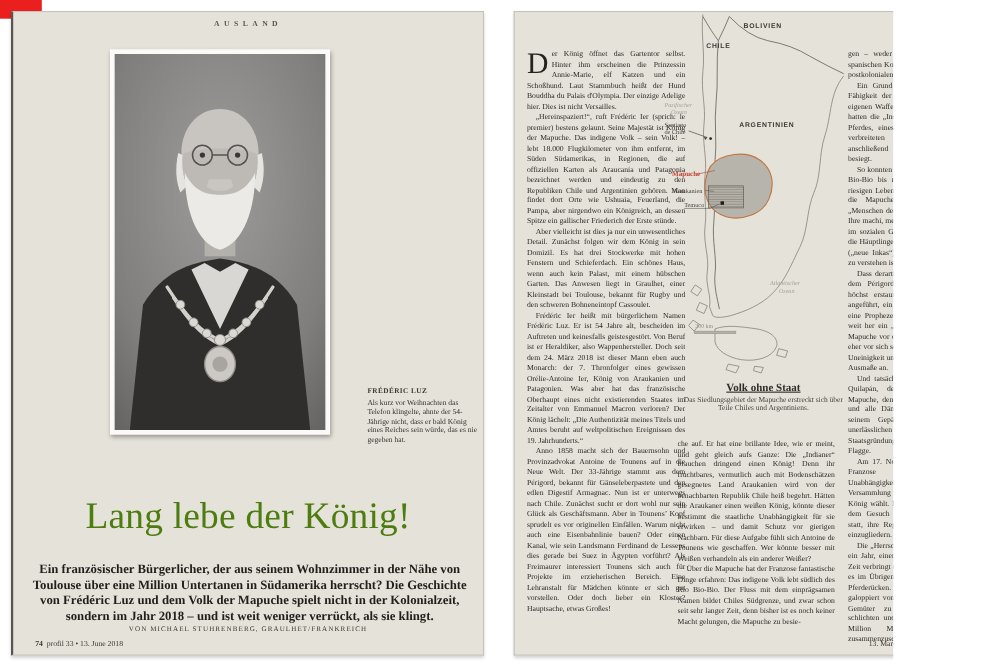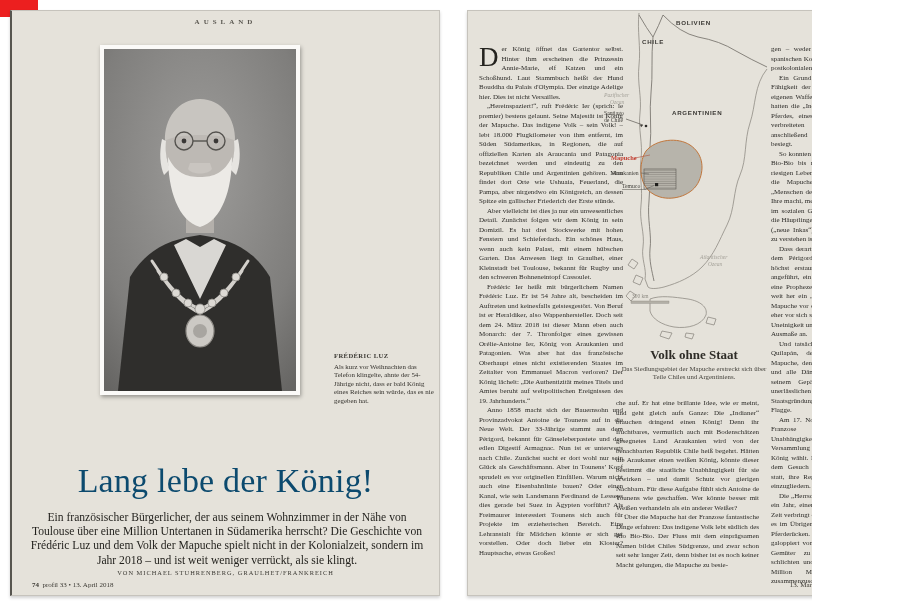--- a/index.html
+++ b/index.html
@@ -14,45 +14,45 @@
 
   
   .kicker{position:absolute;left:0;right:0;top:7px;text-align:center;
           font-family:"Liberation Serif",serif;font-size:7px;letter-spacing:4px;
           color:#5a5750;font-weight:bold;}
   .photo-frame{position:absolute;left:88px;top:34px;width:200px;height:350px;background:#fbfaf8;
                padding:0;box-shadow:1px 2px 4px rgba(0,0,0,.35);border:4px solid #fbfaf8;box-sizing:border-box;}
   .photo-frame svg{display:block;width:100%;height:100%;}
   .photo-caption{position:absolute;left:322px;top:341px;width:104px;font-size:6.9px;line-height:8.6px;color:#33312c;}
   .photo-caption .cap-title{font-size:6.6px;letter-spacing:.4px;font-weight:bold;color:#3c3a34;margin-bottom:2px;}
-  .headline{position:absolute;left:0;right:0;top:451px;text-align:center;
-            font-size:34px;font-weight:500;color:#0c4a6e;letter-spacing:.2px;}
+  .headline{position:absolute;left:0;right:0;top:440px;text-align:center;
+            font-size:34px;font-weight:500;color:#4d7c0f;letter-spacing:.2px;}
   .standfirst{position:absolute;left:14px;top:500px;width:402px;text-align:center;
-              font-size:11.6px;line-height:14.2px;font-weight:normal;color:#201f1b;}
+              font-size:11.6px;line-height:14.2px;font-weight:bold;color:#201f1b;}
   .byline{position:absolute;left:0;right:0;top:558px;text-align:center;
           font-size:6.4px;letter-spacing:1px;color:#3a3832;}
   .folio{position:absolute;bottom:6px;font-size:7px;color:#3a3832;}
   .folio .pn{font-weight:bold;}
   .folio.fl{left:20px;}
   .folio.fr{right:20px;text-align:right;}
 
   
   .col{position:absolute;text-align:justify;font-size:7px;line-height:9.5px;color:#2b2a27;overflow:hidden;}
   .col p{margin:0;}
   .col p.ind{text-indent:8px;}
   #col1{left:11px;top:34px;width:144px;height:540px;}
   #col2{left:148px;top:388px;width:143px;height:186px;}
   #col3{left:303px;top:34px;width:142px;height:540px;}
   .dropcap{float:left;font-size:27px;line-height:22px;padding-right:3px;padding-top:1px;
            font-weight:500;color:#24231f;}
 
   
   .map-wrap{position:absolute;left:133px;top:2px;width:167px;height:332px;}
   .map-caption{position:absolute;left:150px;top:336px;width:152px;text-align:center;}
-  .map-caption .mc-title{font-size:13px;font-weight:bold;color:#2e2c27;margin-bottom:2px;}
+  .map-caption .mc-title{font-size:10px;font-weight:bold;color:#2e2c27;margin-bottom:2px;text-decoration:underline;}
   .map-caption .mc-body{font-size:6.8px;line-height:8.4px;color:#45433d;}
   .t-country{font-family:"Liberation Sans",sans-serif;font-size:6.2px;font-weight:bold;
              letter-spacing:.7px;fill:#3b3935;}
   .t-ocean{font-family:"Liberation Serif",serif;font-style:italic;font-size:5.6px;fill:#a5a29a;}
   .t-place{font-family:"Liberation Serif",serif;font-size:5.7px;fill:#44423d;}
   .t-mapuche{font-family:"Liberation Serif",serif;font-size:6.4px;font-weight:bold;fill:#c23b2e;}
   .t-scale{font-family:"Liberation Serif",serif;font-size:5.4px;fill:#8f8c84;}
 </style>
 </head>
 <body>
@@ -116,21 +116,21 @@
       <div class="cap-title">FRÉDÉRIC LUZ</div>
       <div>Als kurz vor Weihnachten das Telefon klingelte, ahnte der 54-Jährige nicht, dass er bald König eines Reiches sein würde, das es nie gegeben hat.</div>
     </div>
 
     <div class="headline">Lang lebe der König!</div>
     <div class="standfirst">Ein französischer Bürgerlicher, der aus seinem Wohnzimmer in der Nähe von Toulouse über eine Million Untertanen in Südamerika herrscht? Die Geschichte von Frédéric Luz und dem Volk der Mapuche spielt nicht in der Kolonialzeit, sondern im Jahr 2018 – und ist weit weniger verrückt, als sie klingt.</div>
     <div class="byline">VON MICHAEL STUHRENBERG, GRAULHET/FRANKREICH</div>
 
     <div class="folio fl">
       <span class="pn">74</span>
-      &nbsp;<span>profil 33 • 13. April 2018</span>
+      &nbsp;<span>profil 33 • 13. June 2018</span>
     </div>
   </div>
 
   <div class="page right">
 
     <div class="col" id="col1">
       <p><span class="dropcap">D</span><span>er König öffnet das Gartentor selbst. Hinter ihm erscheinen die Prinzessin Annie-Marie, elf Katzen und ein Schoßhund. Laut Stammbuch heißt der Hund Bouddha du Palais d'Olympia. Der einzige Adelige hier. Dies ist nicht Versailles.</span></p>
       <p class="ind">„Hereinspaziert!“, ruft Frédéric Ier (sprich: le premier) bestens gelaunt. Seine Majestät ist König der Mapuche. Das indigene Volk – sein Volk! – lebt 18.000 Flugkilometer von ihm entfernt, im Süden Südamerikas, in Regionen, die auf offiziellen Karten als Araucanía und Patagonia bezeichnet werden und eindeutig zu den Republiken Chile und Argentinien gehören. Man findet dort Orte wie Ushuaia, Feuerland, die Pampa, aber nirgendwo ein Königreich, an dessen Spitze ein gallischer Friederich der Erste stünde.</p>
       <p class="ind">Aber vielleicht ist dies ja nur ein unwesentliches Detail. Zunächst folgen wir dem König in sein Domizil. Es hat drei Stockwerke mit hohen Fenstern und Schieferdach. Ein schönes Haus, wenn auch kein Palast, mit einem hübschen Garten. Das Anwesen liegt in Graulhet, einer Kleinstadt bei Toulouse, bekannt für Rugby und den schweren Bohneneintopf Cassoulet.</p>
       <p class="ind">Frédéric Ier heißt mit bürgerlichem Namen Frédéric Luz. Er ist 54 Jahre alt, bescheiden im Auftreten und keinesfalls geistesgestört. Von Beruf ist er Heraldiker, also Wappenhersteller. Doch seit dem 24. März 2018 ist dieser Mann eben auch Monarch: der 7. Thronfolger eines gewissen Orélie-Antoine Ier, König von Araukanien und Patagonien. Was aber hat das französische Oberhaupt eines nicht existierenden Staates im Zeitalter von Emmanuel Macron verloren? Der König lächelt: „Die Authentizität meines Titels und Amtes beruht auf weltpolitischen Ereignissen des 19. Jahrhunderts.“</p>

